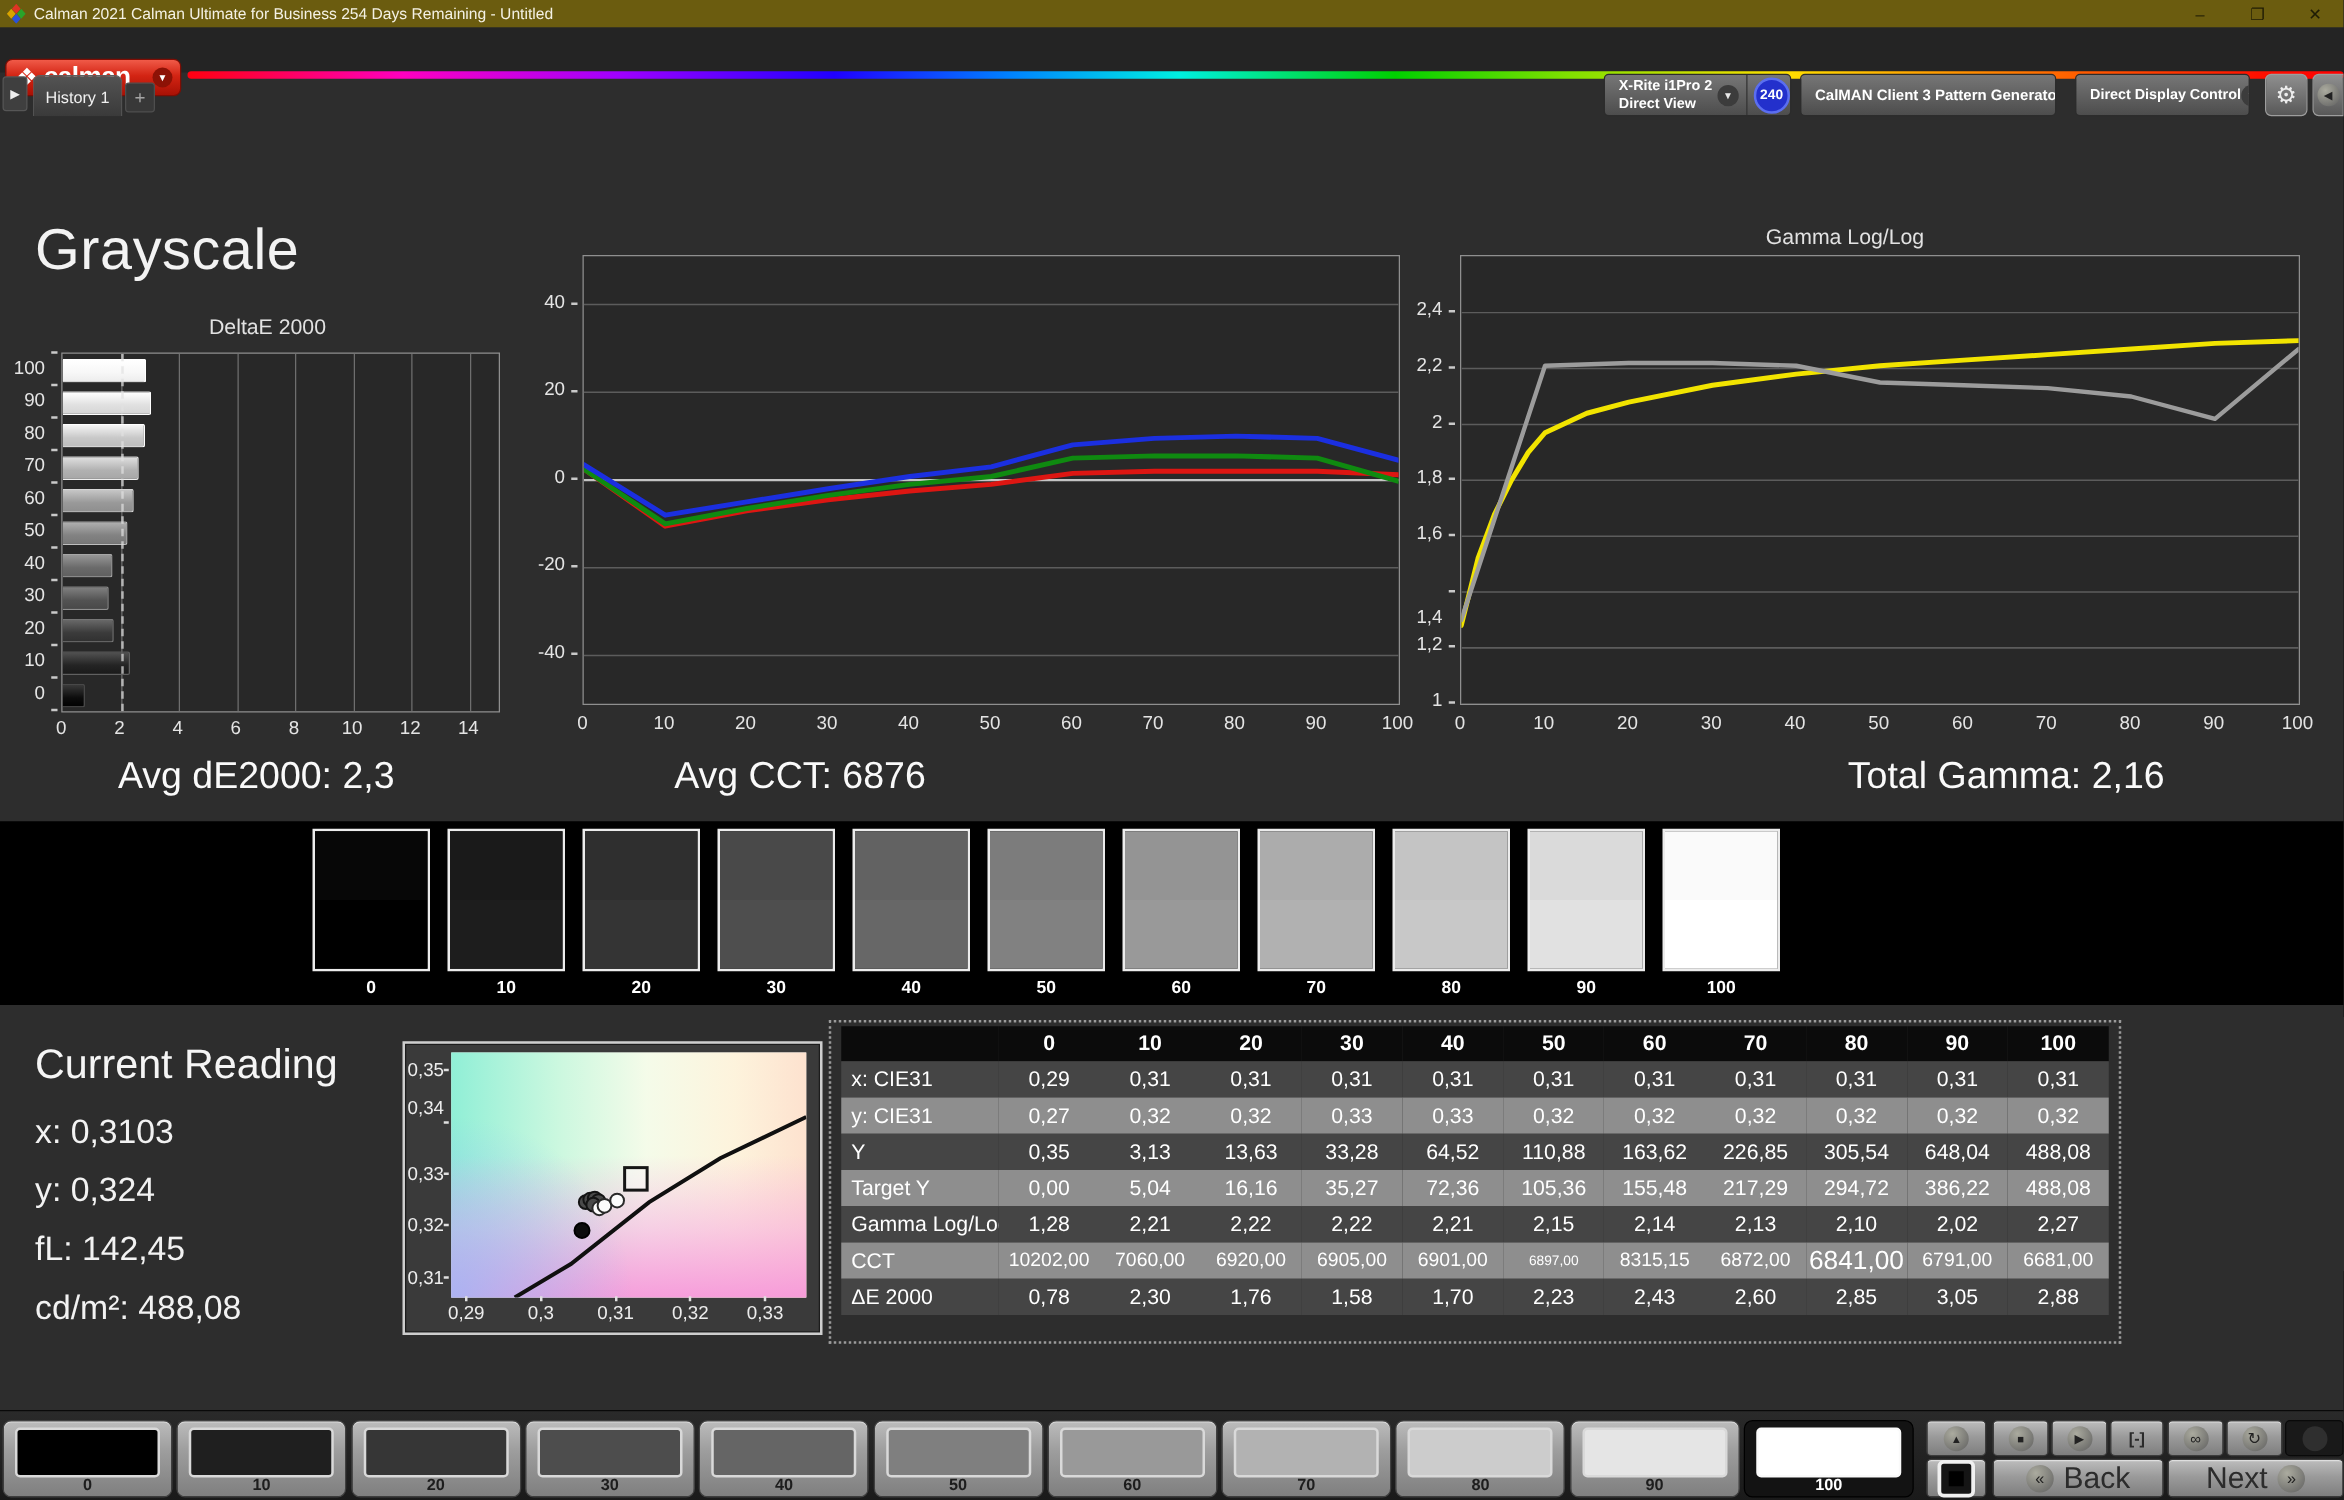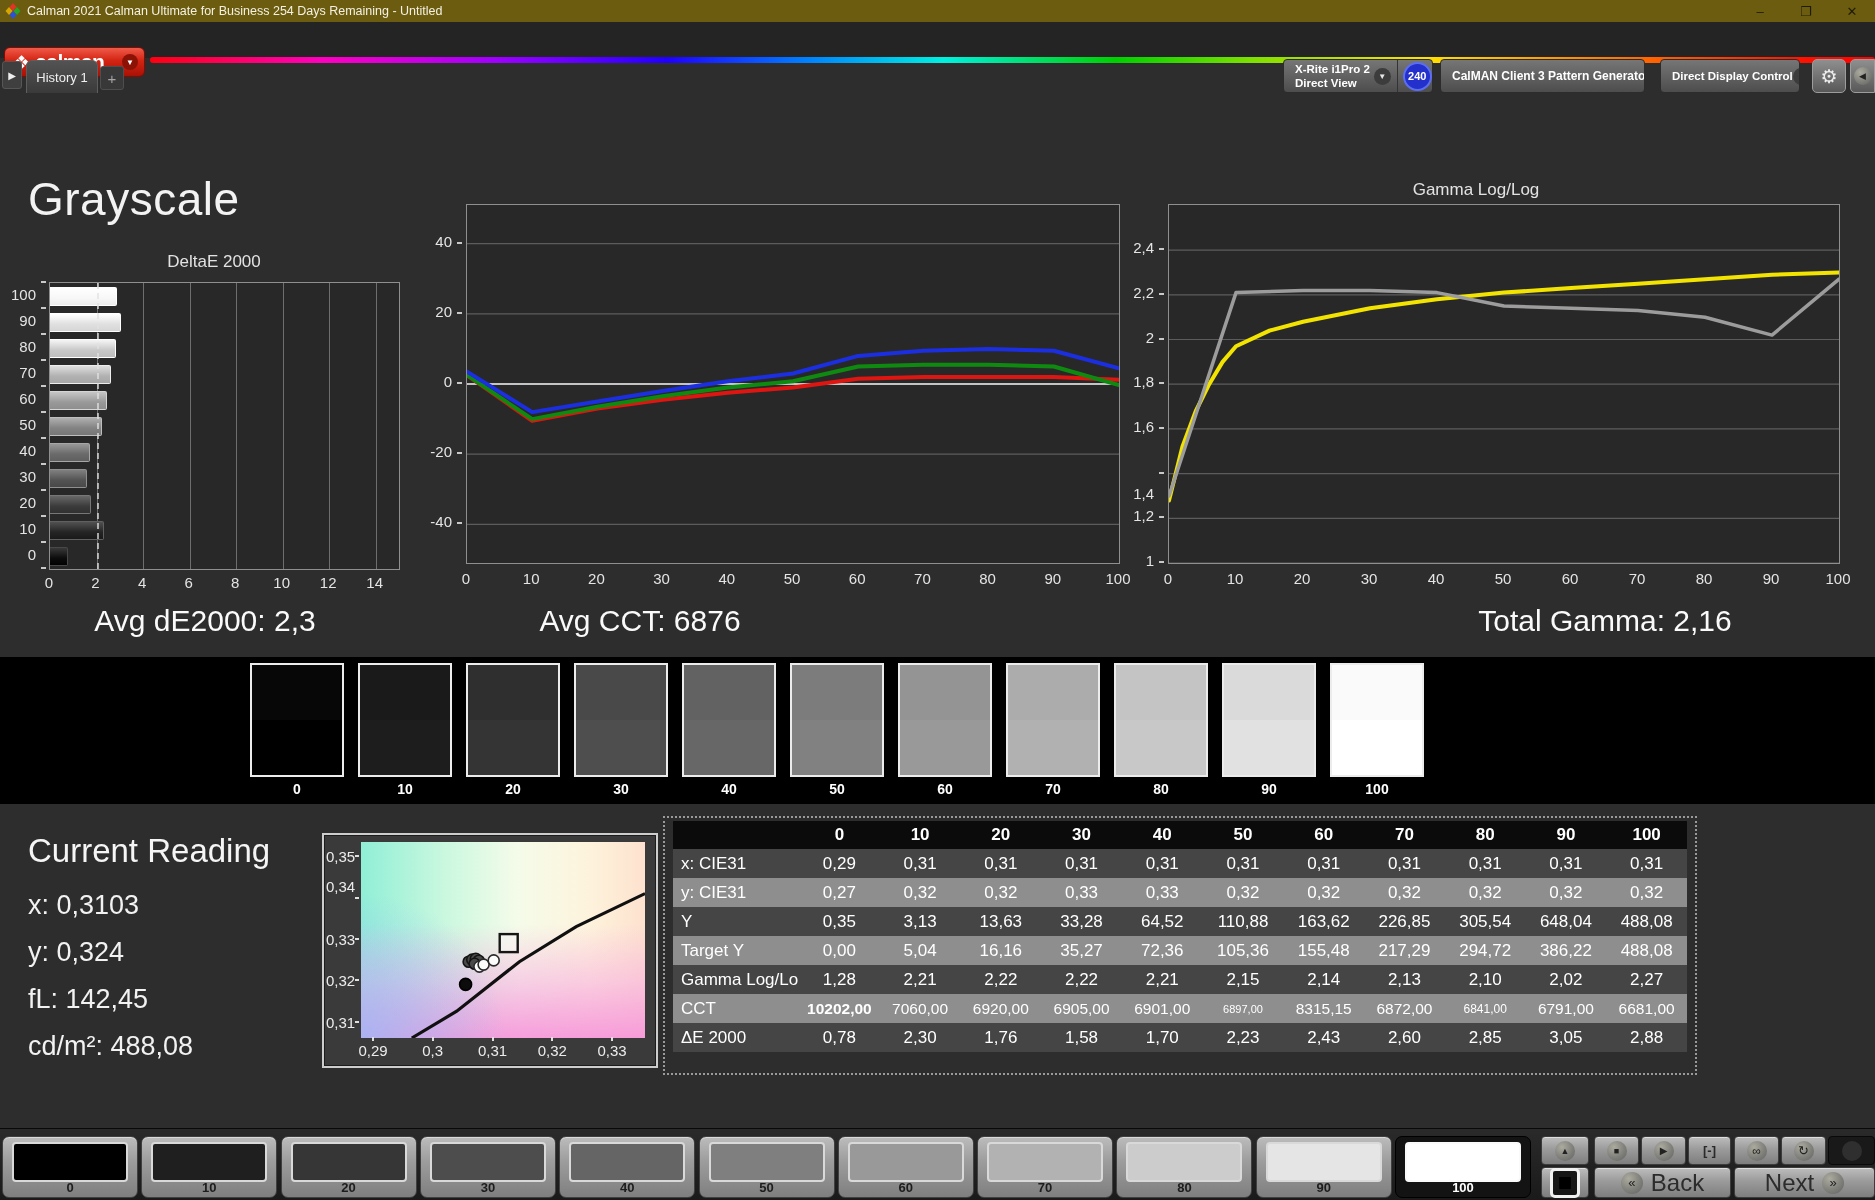--- a/index.html
+++ b/index.html
@@ -541,29 +541,29 @@
         <div class="tcell rdark">2,22</div>
         <div class="tcell rdark">2,22</div>
         <div class="tcell rdark">2,21</div>
         <div class="tcell rdark">2,15</div>
         <div class="tcell rdark">2,14</div>
         <div class="tcell rdark">2,13</div>
         <div class="tcell rdark">2,10</div>
         <div class="tcell rdark">2,02</div>
         <div class="tcell rdark">2,27</div>
         <div class="tcell tlabel rlight">CCT</div>
-        <div class="tcell rlight" style="font-size: 15.5px; font-weight: bold;">10202,00</div>
+        <div class="tcell rlight" style="font-size: 15.5px;">10202,00</div>
         <div class="tcell rlight" style="font-size: 15.5px;">7060,00</div>
         <div class="tcell rlight" style="font-size: 15.5px;">6920,00</div>
         <div class="tcell rlight" style="font-size: 15.5px;">6905,00</div>
         <div class="tcell rlight" style="font-size: 15.5px;">6901,00</div>
         <div class="tcell rlight" style="font-size: 11px;">6897,00</div>
         <div class="tcell rlight" style="font-size: 15.5px;">8315,15</div>
         <div class="tcell rlight" style="font-size: 15.5px;">6872,00</div>
-        <div class="tcell rlight" style="font-size: 12px;">6841,00</div>
+        <div class="tcell rlight" style="font-size: 21px;">6841,00</div>
         <div class="tcell rlight" style="font-size: 15.5px;">6791,00</div>
         <div class="tcell rlight" style="font-size: 15.5px;">6681,00</div>
         <div class="tcell tlabel rdark">ΔE 2000</div>
         <div class="tcell rdark">0,78</div>
         <div class="tcell rdark">2,30</div>
         <div class="tcell rdark">1,76</div>
         <div class="tcell rdark">1,58</div>
         <div class="tcell rdark">1,70</div>
         <div class="tcell rdark">2,23</div>
         <div class="tcell rdark">2,43</div>

